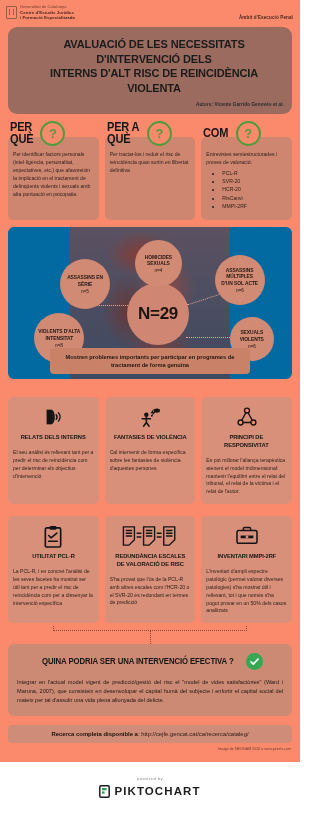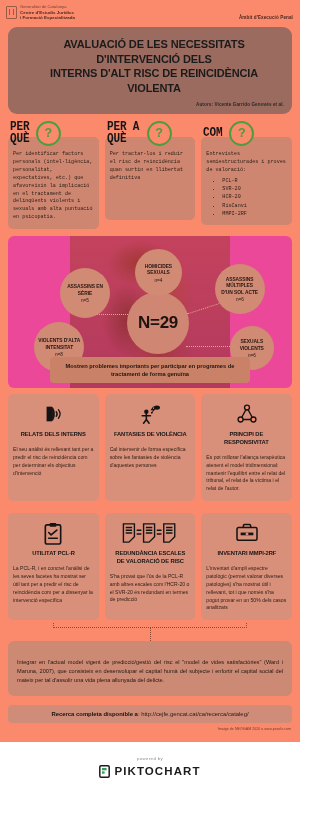--- a/index.html
+++ b/index.html
@@ -96,21 +96,21 @@
     letter-spacing: .1px;
   }
 
   
   .qrow {
     display: flex;
     gap: 6px;
     padding: 7px 8px 0 8px;
     align-items: flex-start;
   }
-  .qcol { flex: 1 1 0; min-width: 0; font-family: Liberation Mono, monospace; }
+  .qcol { flex: 1 1 0; min-width: 0; }
   .qhead {
     display: flex;
     align-items: center;
     gap: 5px;
     padding-left: 2px;
     margin-bottom: -9px;
     position: relative;
     z-index: 3;
   }
   .qword {
@@ -156,22 +156,22 @@
     padding-left: 16px;
   }
   .qbody li {
     font-size: 5.1px;
     line-height: 1.62;
     color: #2e2118;
   }
 
   
   .figure {
-    margin: 7px 8px 0 8px;
-    background: #ec4899;
+    margin: 7px 8px 12px 8px;
+    background: #0369a1;
     border-radius: 6px;
     position: relative;
     height: 152px;
     overflow: hidden;
   }
   .fig-photo {
     position: absolute;
     left: 22%; top: 0;
     width: 56%; height: 100%;
     background:
@@ -610,20 +610,28 @@
   </div>
 
   <div class="connector">
     <div class="conn-h"></div>
     <div class="conn-t" style="left:16%;"></div>
     <div class="conn-t" style="right:16%;"></div>
     <div class="conn-v"></div>
   </div>
 
   <div class="effective">
+    <div class="eff-head">
+      <div class="eff-title">QUINA PODRIA SER UNA INTERVENCIÓ EFECTIVA ?</div>
+      <div class="check">
+        <svg width="11" height="11" viewBox="0 0 14 14" fill="none">
+          <path d="M2.5 7.4 L5.5 10.3 L11.5 4" stroke="#ffffff" stroke-width="2.1" stroke-linecap="round" stroke-linejoin="round"></path>
+        </svg>
+      </div>
+    </div>
     <p class="eff-text">Integrar en l'actual model vigent de predicció/gestió del risc el "model de vides satisfactòries" (Ward i Maruna, 2007), que consisteix en desenvolupar el capital humà del subjecte i enfortir el capital social del mateix per tal d'assolir una vida plena allunyada del delicte.</p>
   </div>
 
   <div class="recerca">
     <b>Recerca completa disponible a</b><span>: http://cejfe.gencat.cat/ca/recerca/cataleg/</span>
   </div>
   <div class="credit">Imatge de NEOSiAM 2020 a www.pexels.com</div>
 </div>
 
 <div class="footer">

